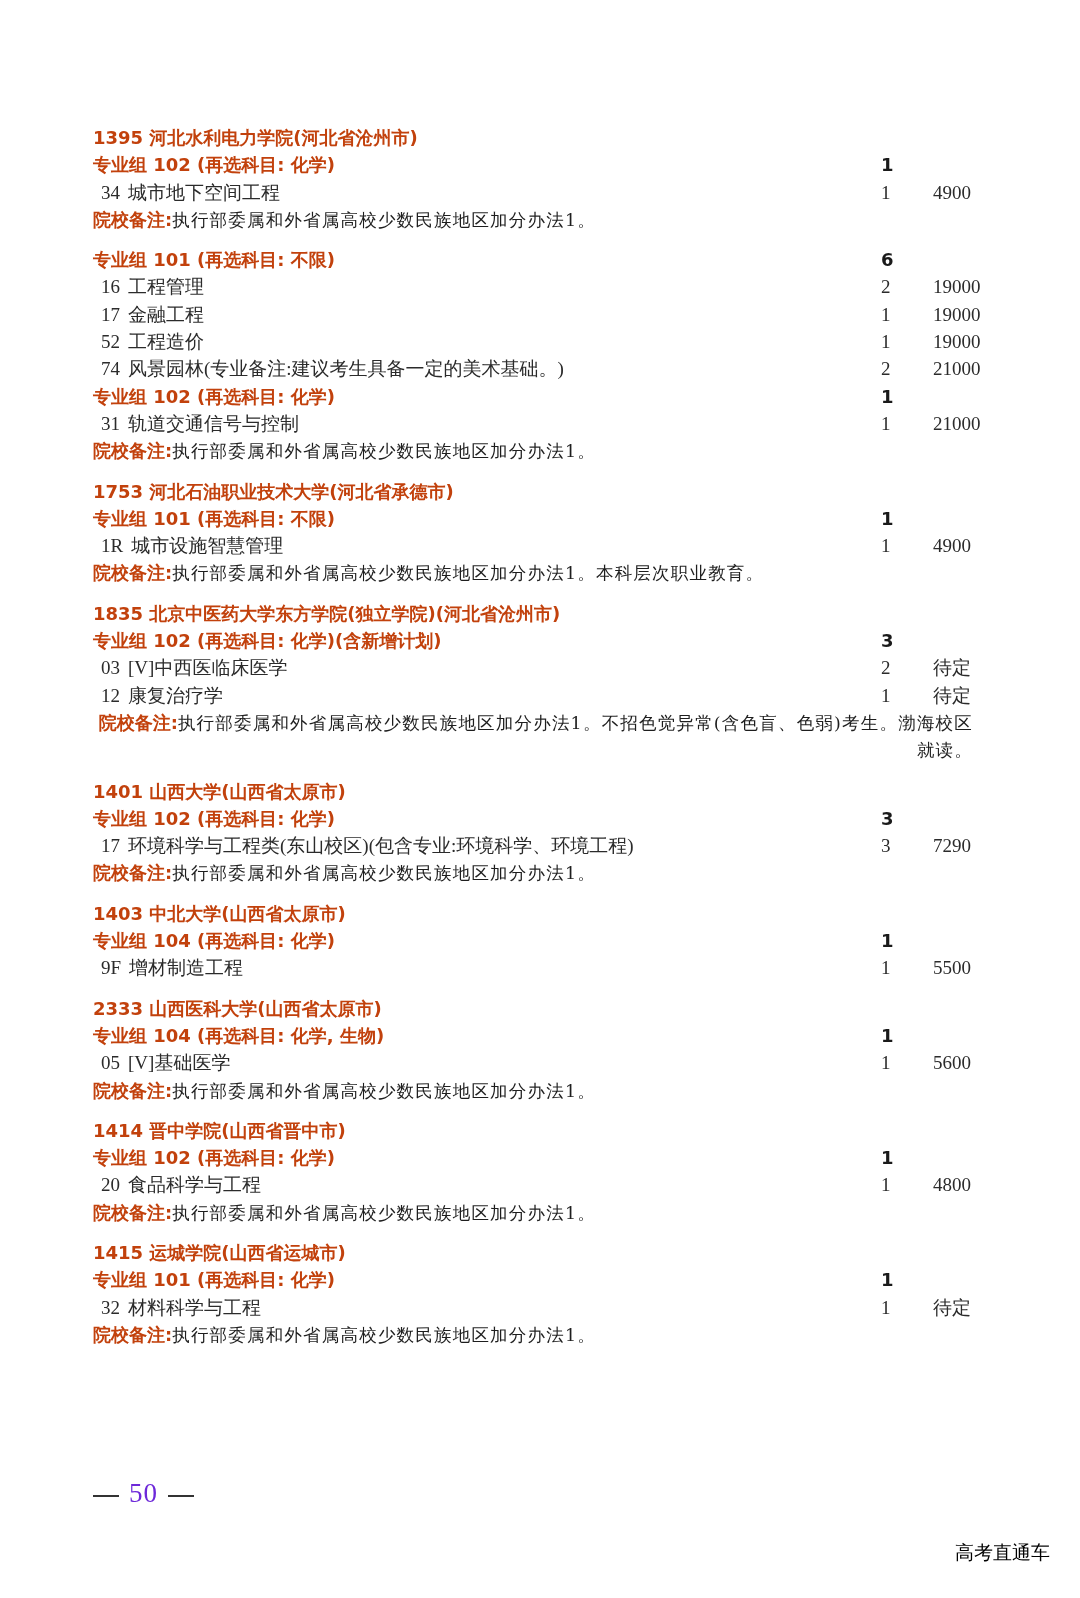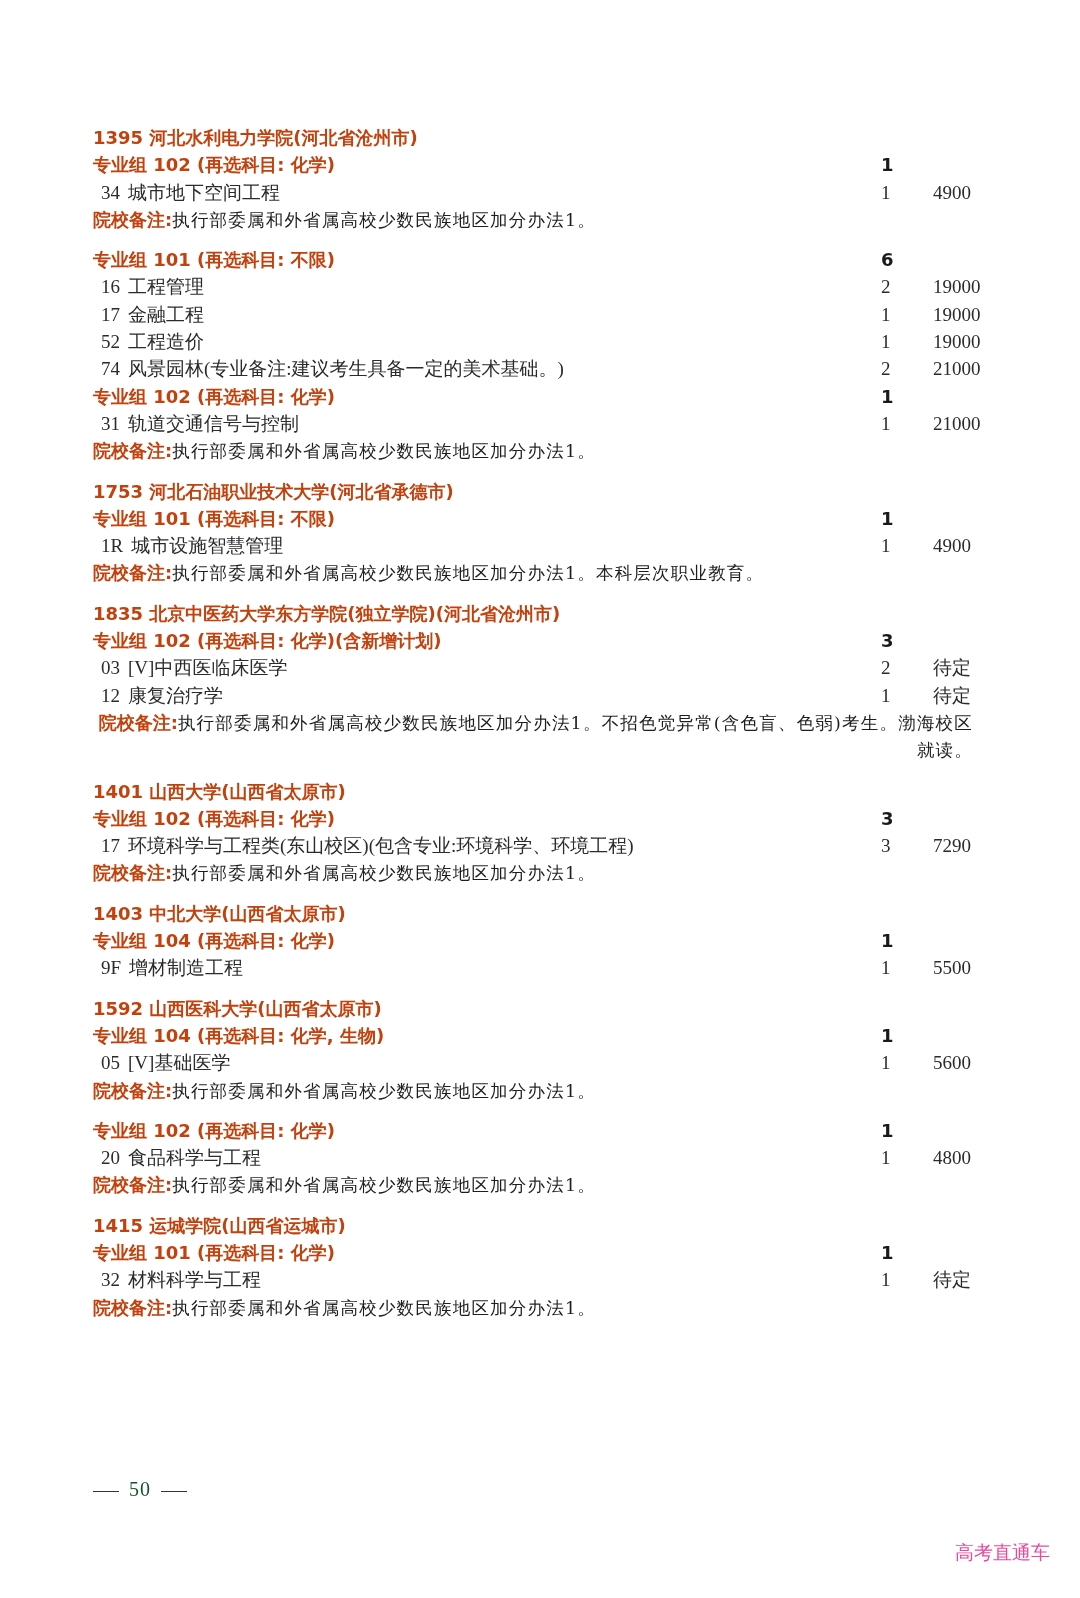--- a/index.html
+++ b/index.html
@@ -80,40 +80,40 @@
       width: 880px;
       white-space: normal;
       line-height: 27.3px;
       text-align: right;
     }
     .page-number {
       position: absolute;
       left: 93px;
       top: 1478px;
       font-family: "Liberation Serif", "DejaVu Serif", serif;
-      font-size: 20px;
-      color: #14532d;
+      font-size: 27px;
+      color: #6d28d9;
       letter-spacing: 1px;
     }
     .page-number .dash {
       display: inline-block;
       width: 26px;
       height: 1.5px;
       background: #333;
       vertical-align: middle;
       margin: 0 10px;
     }
     .page-number .dash:first-child { margin-left: 0; }
     .watermark {
       position: absolute;
       right: 30px;
       top: 1540px;
       font-family: "DejaVu Sans", "Liberation Sans", sans-serif;
       font-size: 19px;
-      color: #ec4899;
+      color: #000000;
     }
   </style>
 </head>
 <body>
 
 <div class="page">
 
   <div class="school">
     <div class="line school-title">1395 河北水利电力学院(河北省沧州市)</div>
     <div class="line group-line">
@@ -229,36 +229,37 @@
       <span class="count">1</span>
     </div>
     <div class="line major-line">
       <span class="code">9F</span><span>增材制造工程</span>
       <span class="count">1</span>
       <span class="fee">5500</span>
     </div>
   </div>
 
   <div class="school">
-    <div class="line school-title">1592 山西医科大学(山西省太原市)</div>
+    <div class="line school-title">2333 山西医科大学(山西省太原市)</div>
     <div class="line group-line">
       <span class="group-title">专业组 104 (再选科目: 化学, 生物)</span>
       <span class="count">1</span>
     </div>
     <div class="line major-line">
       <span class="code">05</span><span>[V]基础医学</span>
       <span class="count">1</span>
       <span class="fee">5600</span>
     </div>
     <div class="line remark-line">
       <span class="remark-label">院校备注:</span><span class="remark-text">执行部委属和外省属高校少数民族地区加分办法1。</span>
     </div>
   </div>
 
   <div class="school">
+    <div class="line school-title">1414 晋中学院(山西省晋中市)</div>
     <div class="line group-line">
       <span class="group-title">专业组 102 (再选科目: 化学)</span>
       <span class="count">1</span>
     </div>
     <div class="line major-line">
       <span class="code">20</span><span>食品科学与工程</span>
       <span class="count">1</span>
       <span class="fee">4800</span>
     </div>
     <div class="line remark-line">

